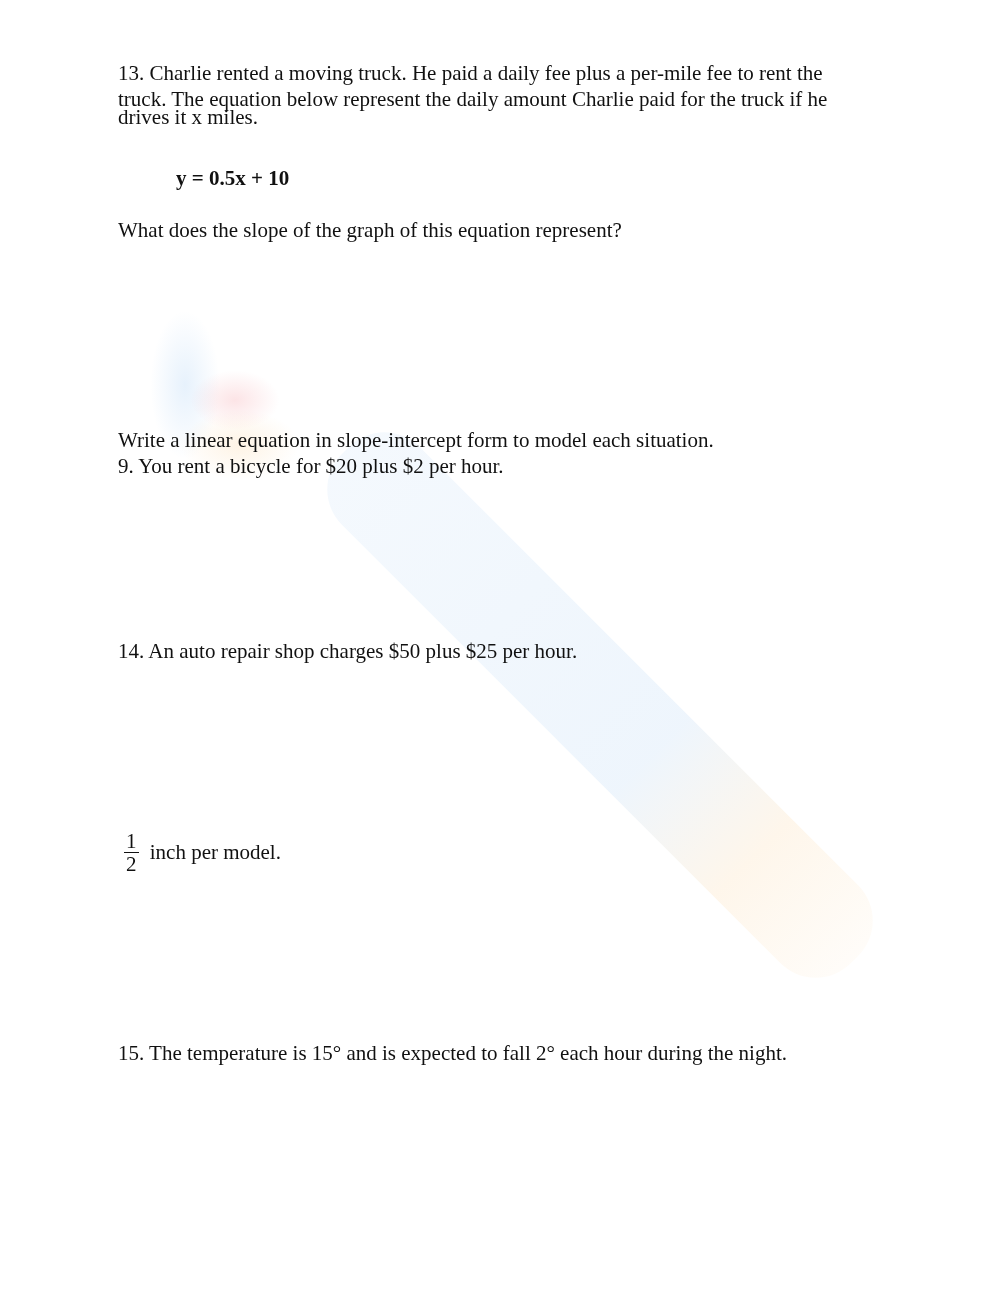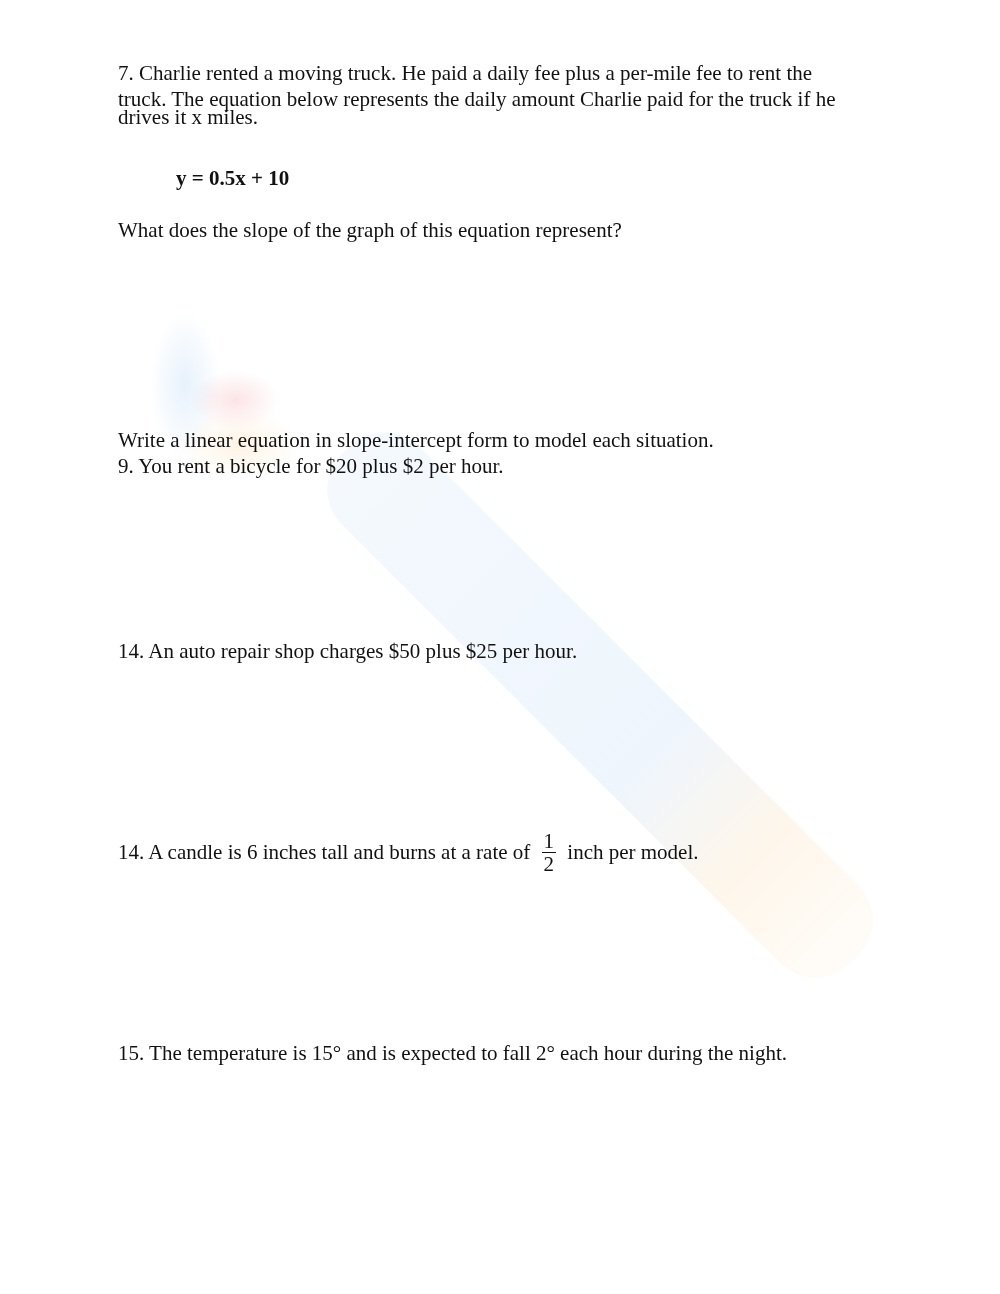--- a/index.html
+++ b/index.html
@@ -24,33 +24,32 @@
   </style>
 </head>
 <body>
 
 <div class="page">
   <div class="wm wm-blue"></div>
   <div class="wm wm-red"></div>
   <div class="wm wm-orange"></div>
   <div class="wm wm-band"></div>
 
-  <div class="line" style="top:60px">7.  Charlie rented a moving truck.  He paid a daily fee plus a per-mile fee to rent the</div>
-  <div class="line" style="top:86px">truck.  The equation below represents the daily amount Charlie paid for the truck if he</div>
+  <div class="line" style="top:60px">13.  Charlie rented a moving truck.  He paid a daily fee plus a per-mile fee to rent the</div>
+  <div class="line" style="top:86px">truck.  The equation below represent the daily amount Charlie paid for the truck if he</div>
   <div class="line" style="top:104px">drives it x miles.</div>
   <div class="eq line" style="top:165px; left:176px">y = 0.5x + 10</div>
   <div class="line" style="top:427px">Write a linear equation in slope-intercept form to model each situation.</div>
 
   <div class="line" style="top:217px">What does the slope of the graph of this equation represent?</div>
   <div class="line" style="top:453px">9.  You rent a bicycle for $20 plus $2 per hour.</div>
 
   <div class="line" style="top:638px">14.  An auto repair shop charges $50 plus $25 per hour.</div>
 
   <div class="line" style="top:824px; line-height:56px">
-    <span>14.  A candle is 6 inches tall and burns at a rate of</span>
     <span class="frac">
       <span class="num">1</span>
       <span class="den">2</span>
     </span>
     <span>inch per model.</span>
   </div>
 
   <div class="line" style="top:1040px">15.  The temperature is 15° and is expected to fall 2° each hour during the night.</div>
 </div>
 

